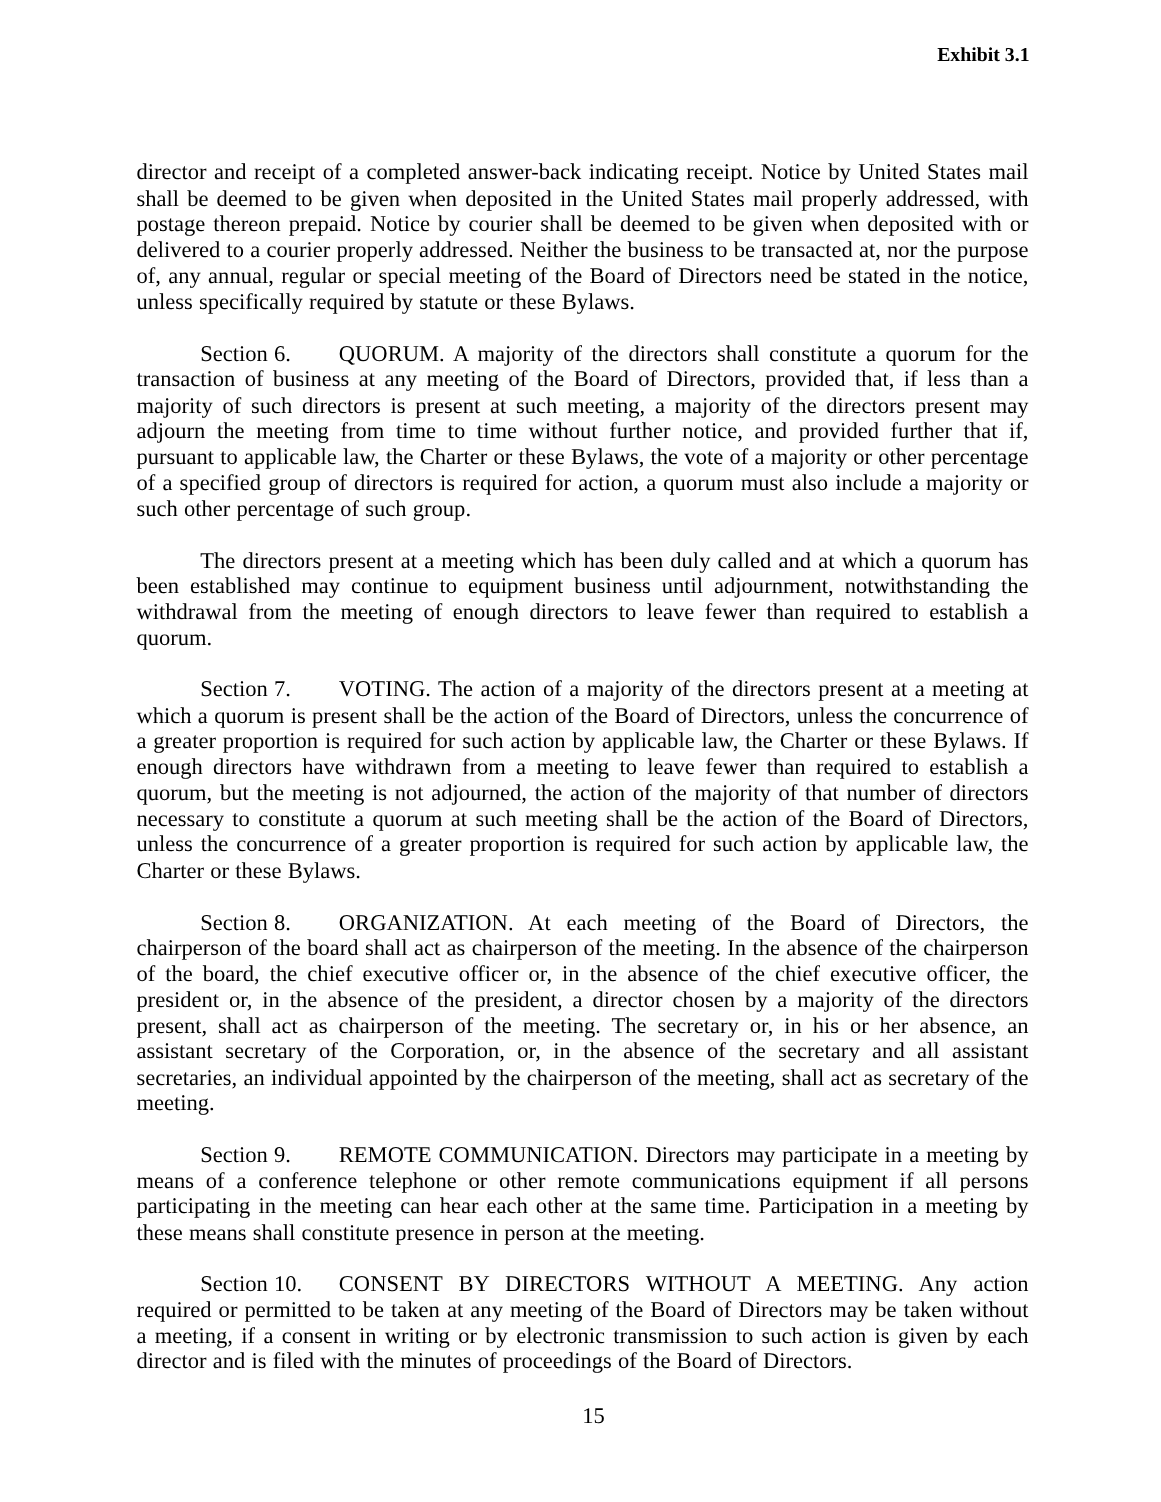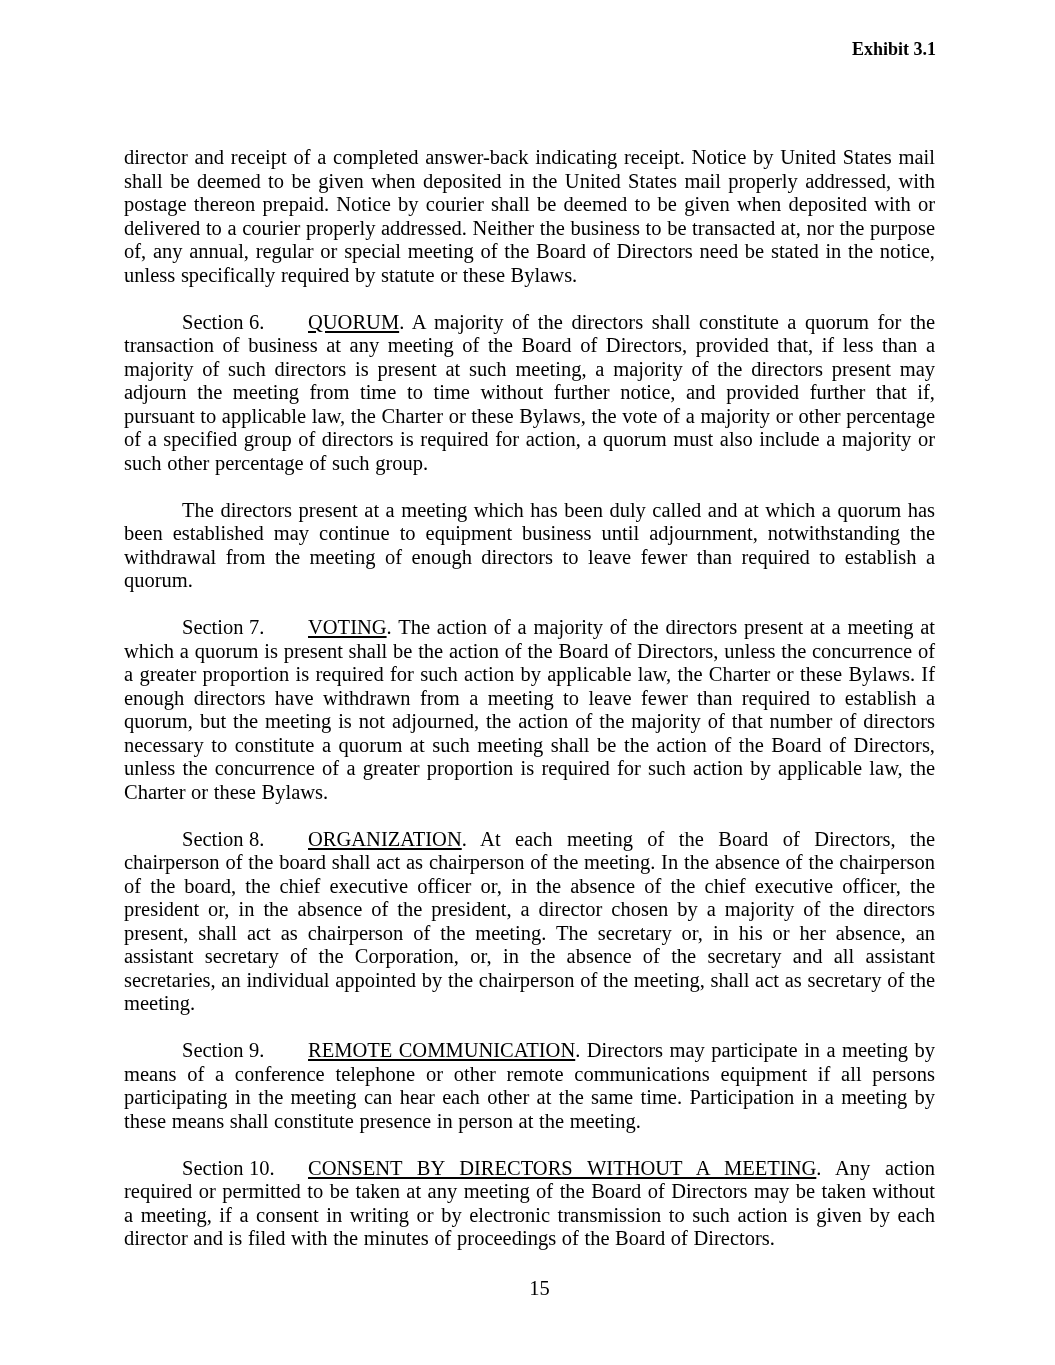--- a/index.html
+++ b/index.html
@@ -49,21 +49,20 @@
   }
   .para.flush {
     text-indent: 0;
   }
   .sec-label {
     display: inline-block;
     width: 126px;
     text-indent: 0;
   }
   .sec-heading {
-    text-decoration: underline;
   }
   .page-number {
     position: absolute;
     top: 1277px;
     left: 12px;
     width: 1055px;
     text-align: center;
     font-size: 20.5px;
     line-height: 23.5px;
   }

